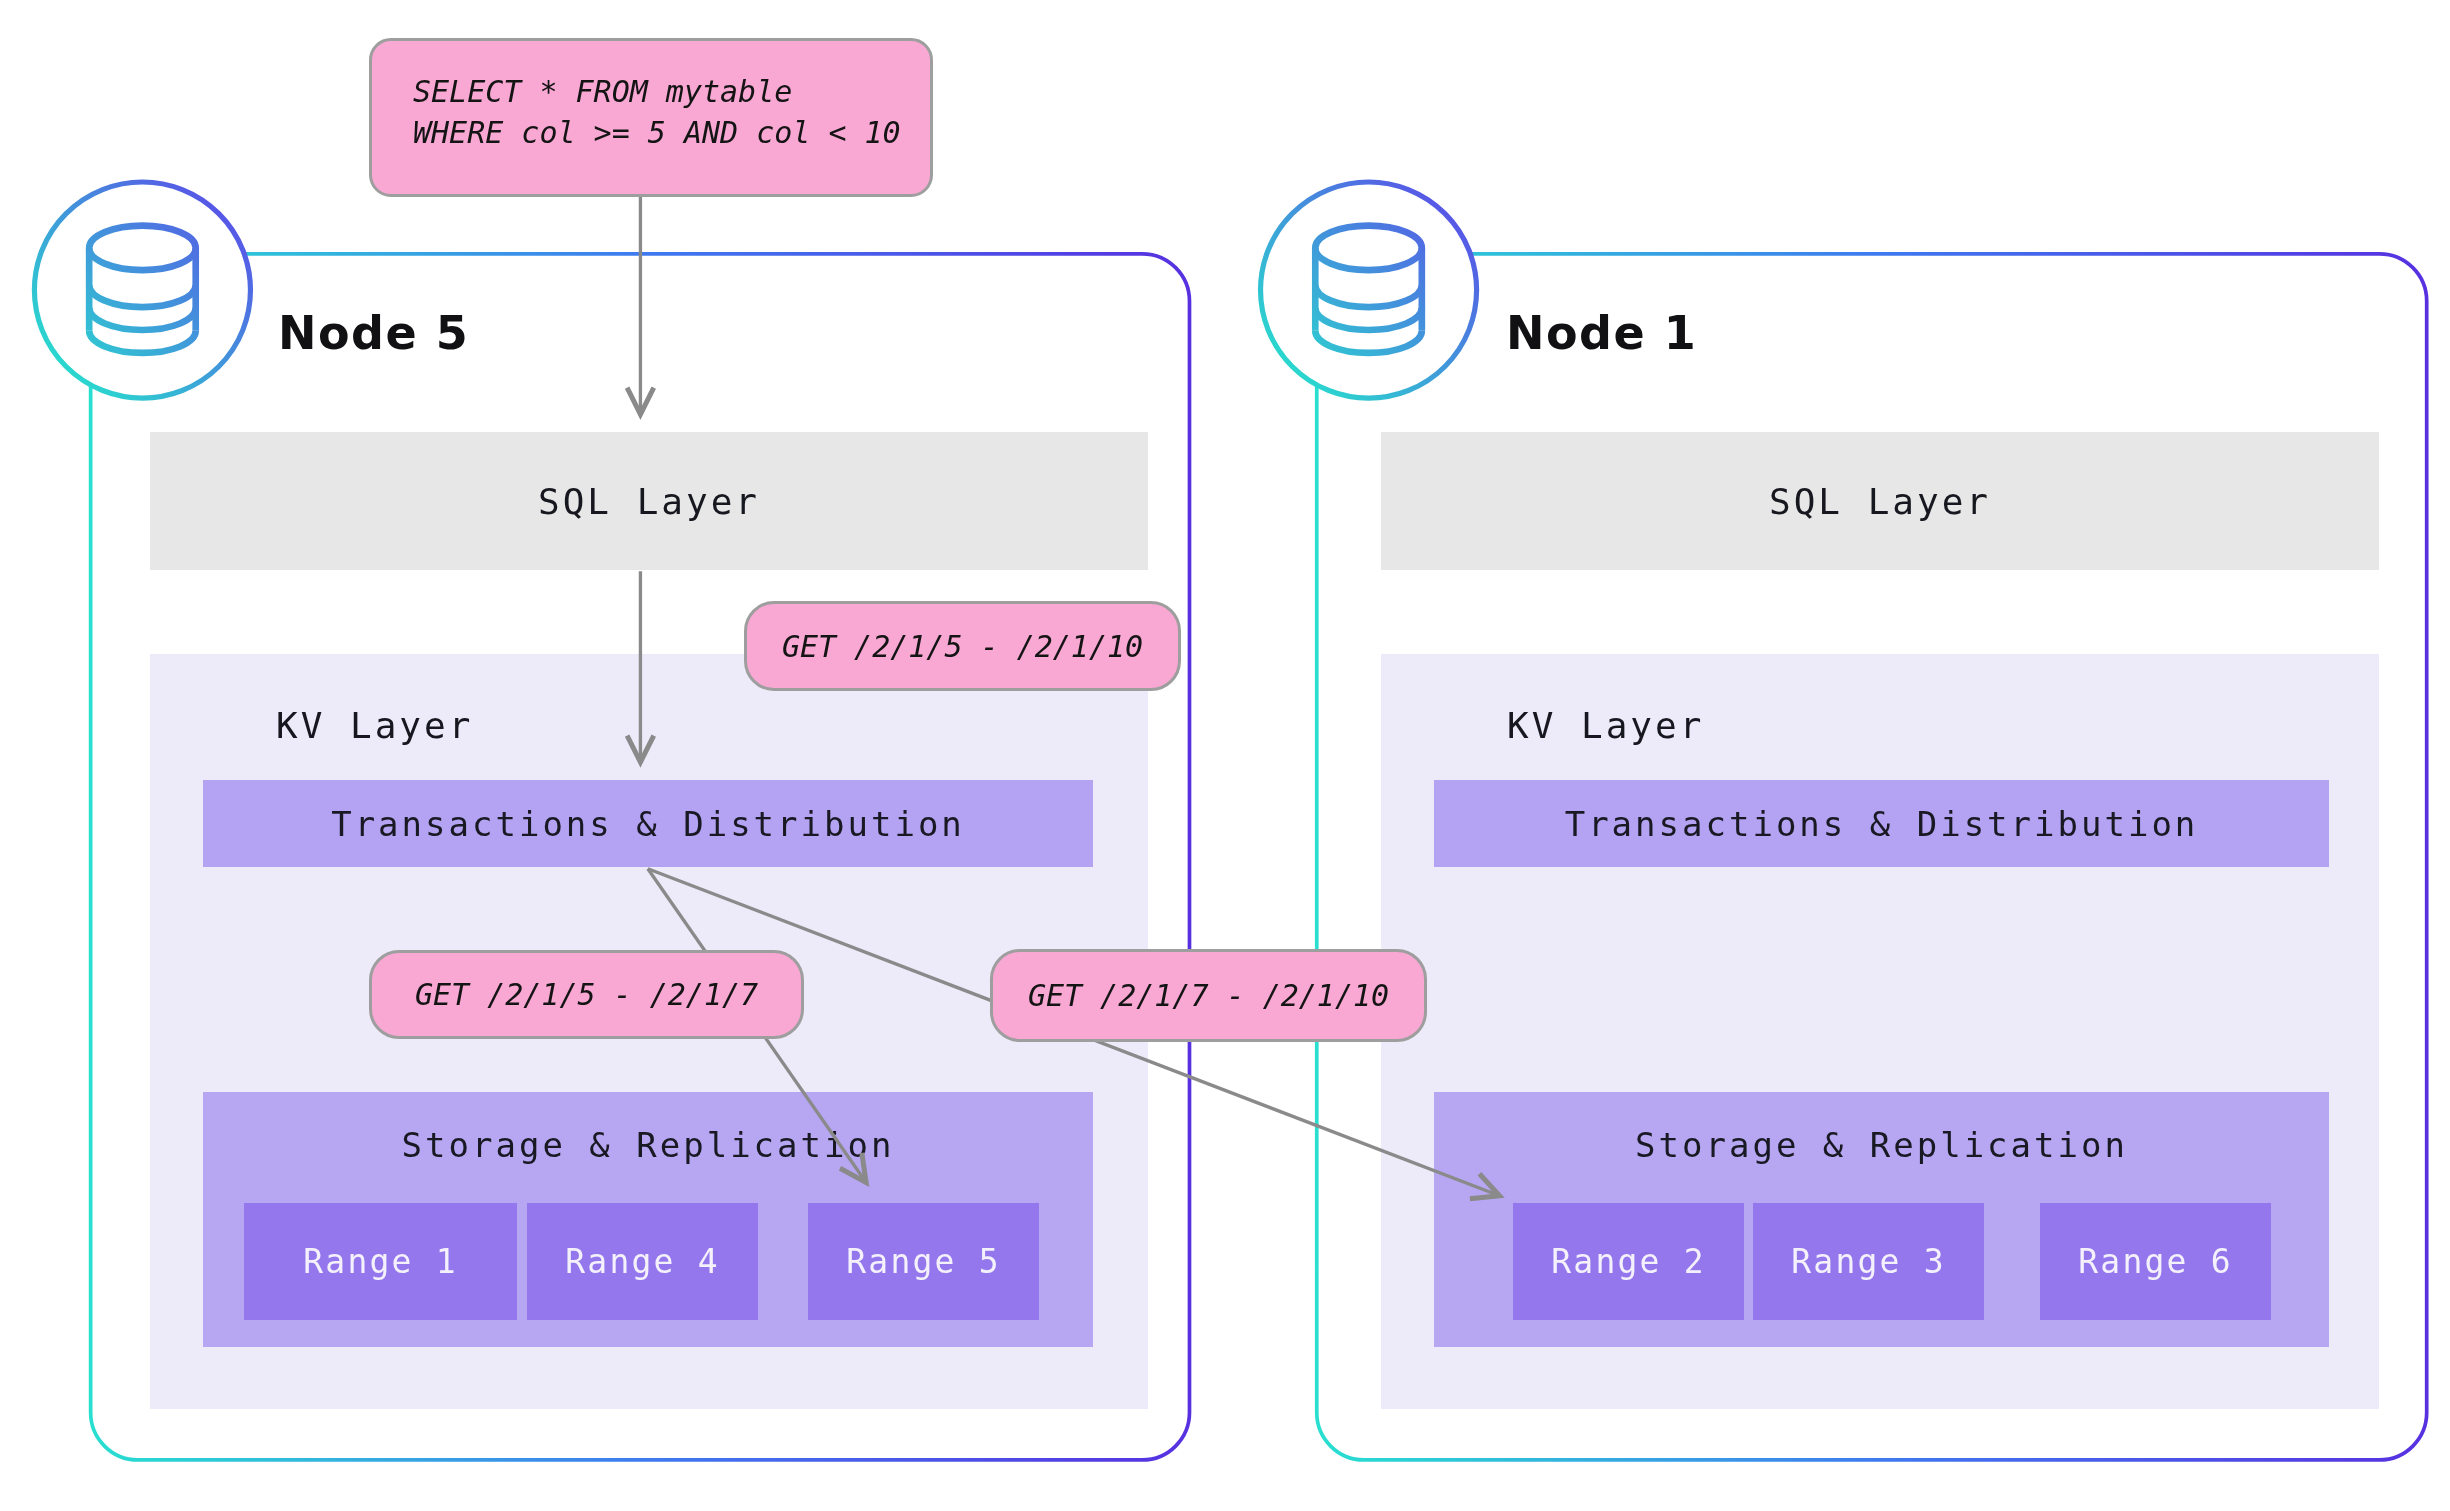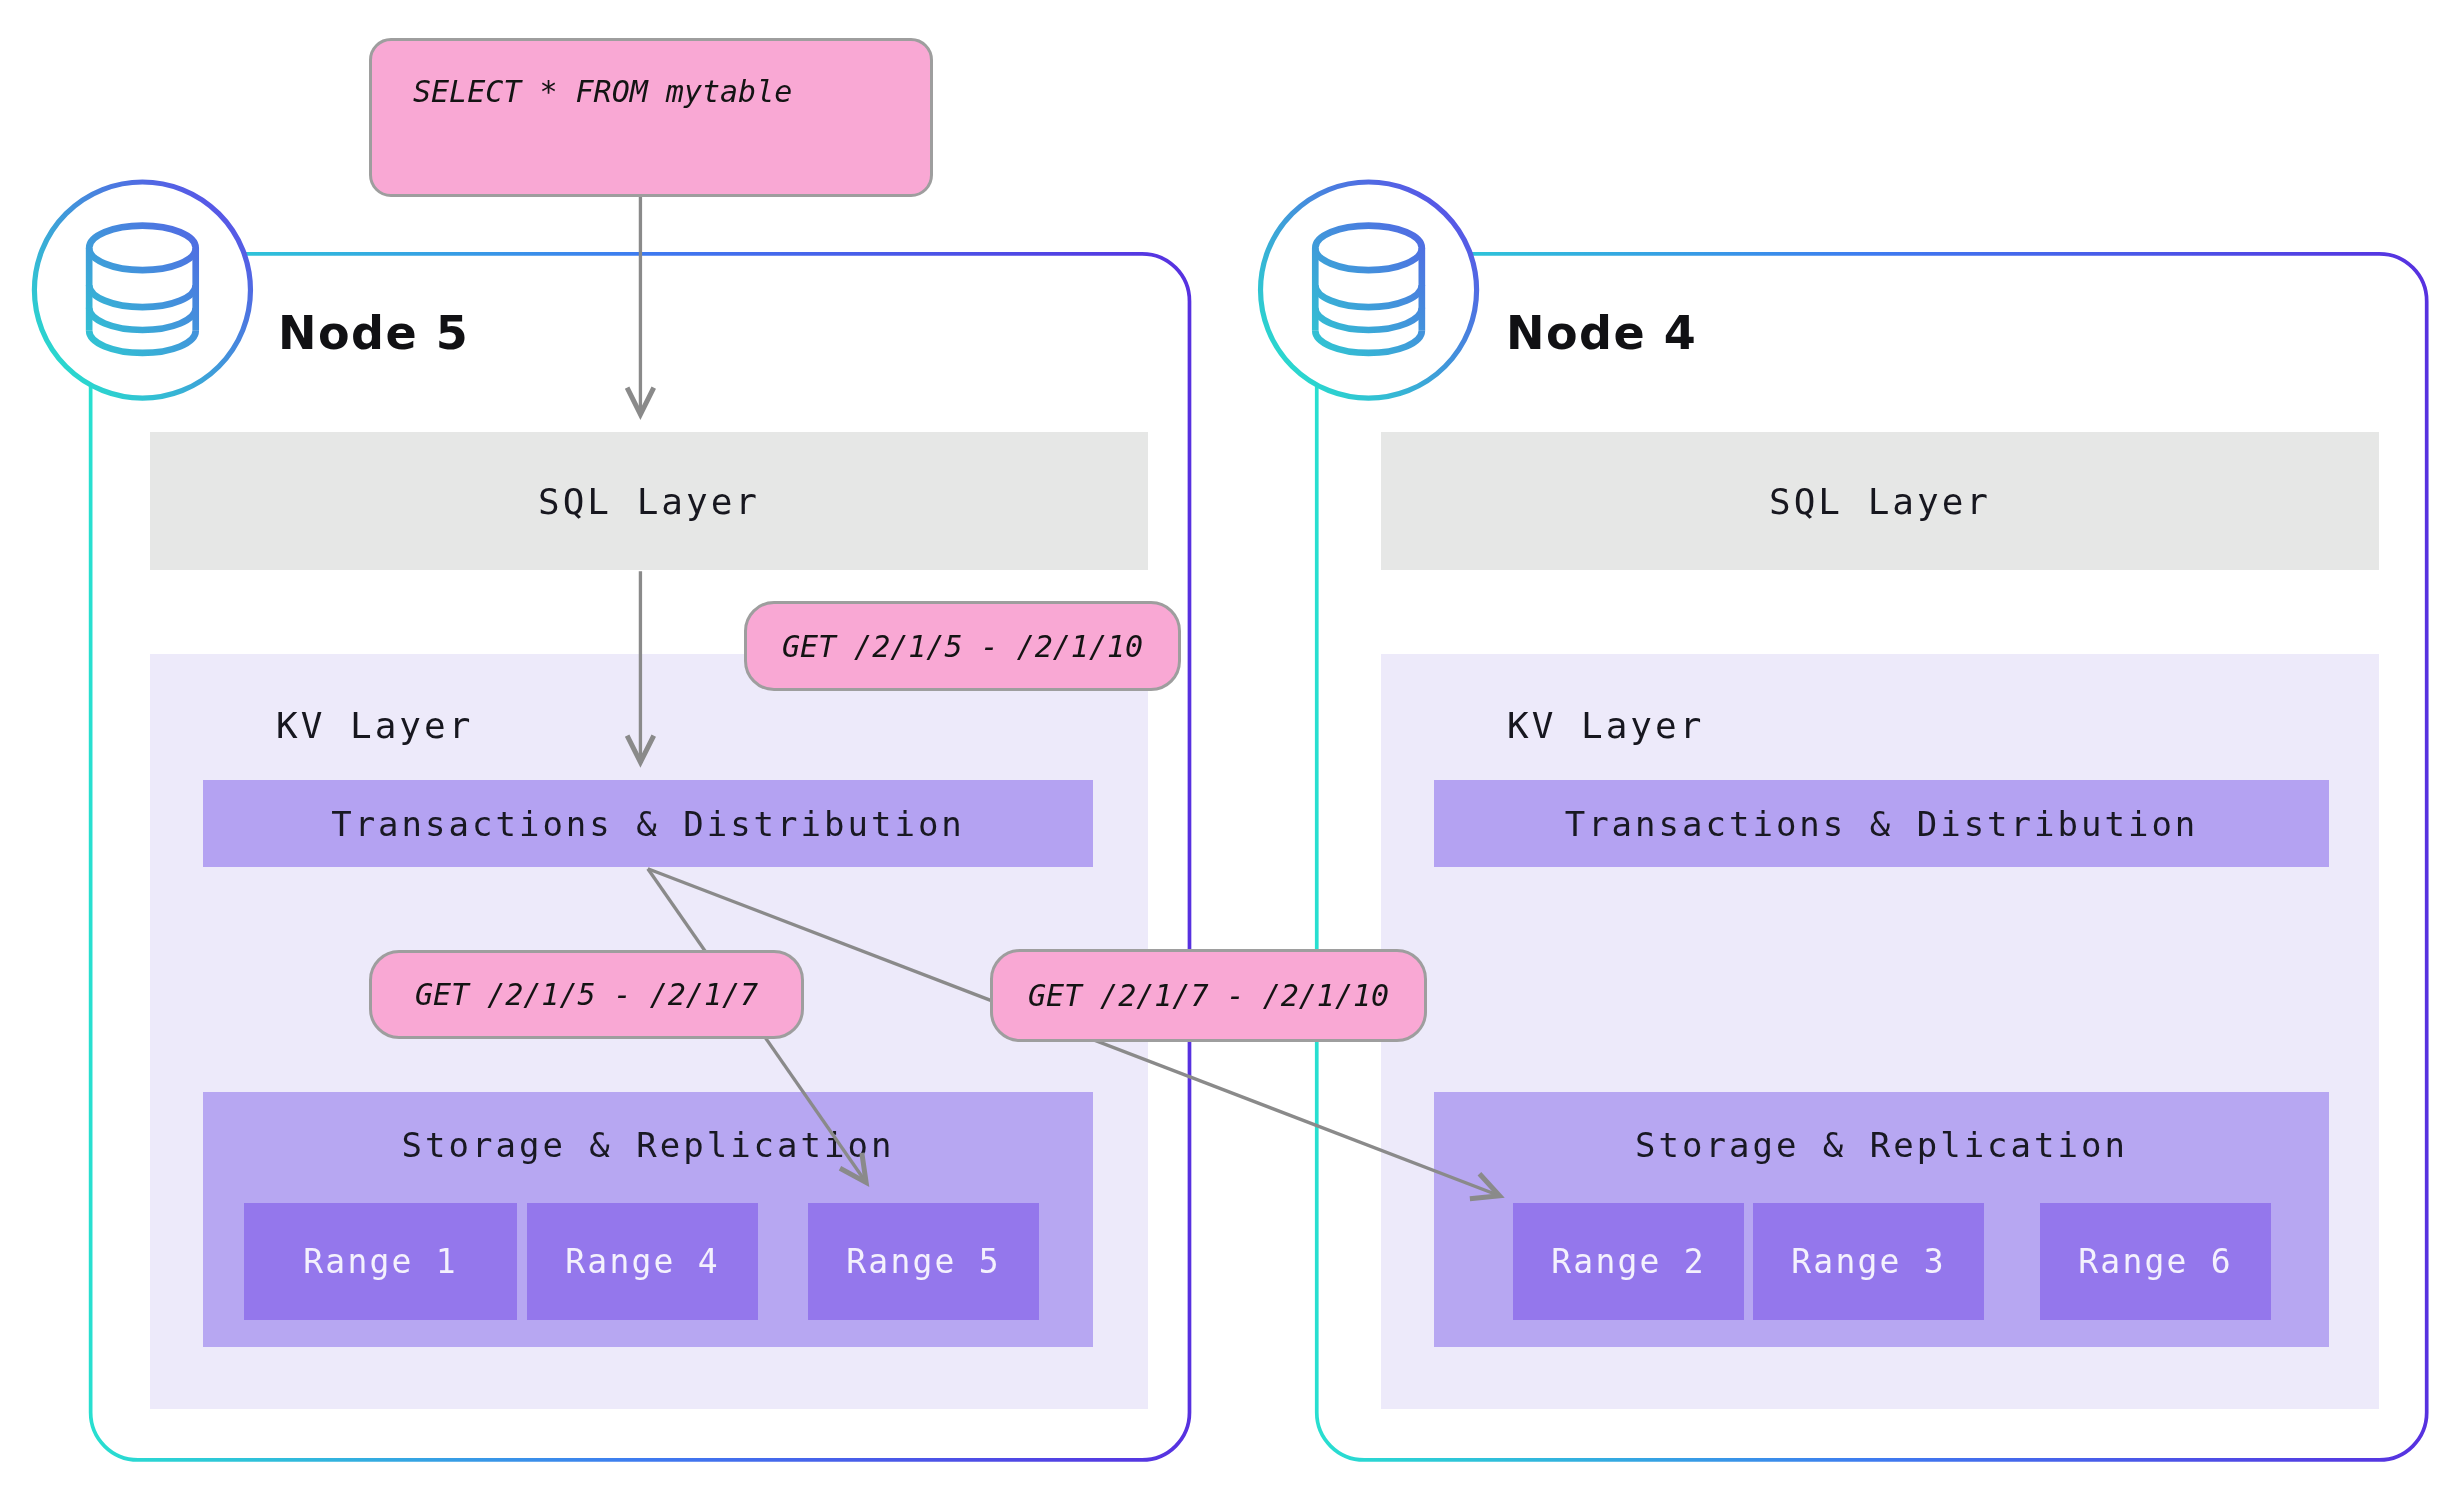--- a/index.html
+++ b/index.html
@@ -43,21 +43,21 @@
 
   <div class="abs layer1 fillbox sql-layer" style="left:1381px;top:432px;width:998px;height:138px;">SQL Layer</div>
   <div class="abs layer1 kv-layer" style="left:1381px;top:654px;width:998px;height:755px;"></div>
   <div class="abs layer1 kv-label" style="left:1507px;top:705px;">KV Layer</div>
   <div class="abs layer1 fillbox trans-bar" style="left:1434px;top:780px;width:895px;height:87px;">Transactions &amp; Distribution</div>
   <div class="abs layer1 storage-box" style="left:1434px;top:1092px;width:895px;height:255px;"></div>
   <div class="abs layer1 storage-label" style="left:1434px;top:1125px;width:895px;">Storage &amp; Replication</div>
   <div class="abs layer1 range-box" style="left:1513px;top:1203px;width:231px;height:117px;">Range 2</div>
   <div class="abs layer1 range-box" style="left:1753px;top:1203px;width:231px;height:117px;">Range 3</div>
   <div class="abs layer1 range-box" style="left:2040px;top:1203px;width:231px;height:117px;">Range 6</div>
-  <div class="abs layer1 node-title" style="left:1506px;top:306px;">Node 4</div>
+  <div class="abs layer1 node-title" style="left:1506px;top:306px;">Node 1</div>
 
   <svg id="art" width="2450" height="1511" viewBox="0 0 3310 2042">
     <defs>
       <linearGradient id="g1" gradientUnits="userSpaceOnUse" x1="122" y1="0" x2="1607" y2="0">
         <stop offset="0" stop-color="#28DFD0"></stop>
         <stop offset="0.5" stop-color="#3E7BF0"></stop>
         <stop offset="1" stop-color="#5731E0"></stop>
       </linearGradient>
       <linearGradient id="g2" gradientUnits="userSpaceOnUse" x1="1779" y1="0" x2="3279" y2="0">
         <stop offset="0" stop-color="#28DFD0"></stop>
@@ -88,20 +88,21 @@
     <use href="#dbicon" x="1699" y="242"></use>
 
     <line x1="865" y1="262" x2="865" y2="560" stroke="#8A8A8A" stroke-width="4.5" marker-end="url(#arrowhead)"></line>
     <line x1="865" y1="772" x2="865" y2="1030" stroke="#8A8A8A" stroke-width="4.5" marker-end="url(#arrowhead)"></line>
     <line x1="875" y1="1174" x2="1170" y2="1598" stroke="#8A8A8A" stroke-width="4.5" marker-end="url(#arrowhead)"></line>
     <line x1="875" y1="1174" x2="2026" y2="1616" stroke="#8A8A8A" stroke-width="4.5" marker-end="url(#arrowhead)"></line>
   </svg>
 
   <div class="abs overlay gray-box query-box" style="left:369px;top:38px;width:517px;height:123px;">
     <div>SELECT * FROM mytable</div>
+    <div>WHERE col &gt;= 5 AND col &lt; 10</div>
   </div>
 
   <div class="abs overlay gray-box get-box" style="left:744px;top:601px;width:431px;height:84px;">GET /2/1/5 - /2/1/10</div>
 
   <div class="abs overlay gray-box get-box" style="left:369px;top:950px;width:429px;height:83px;">GET /2/1/5 - /2/1/7</div>
 
   <div class="abs overlay gray-box get-box" style="left:990px;top:949px;width:431px;height:87px;">GET /2/1/7 - /2/1/10</div>
 
 </div>
 

